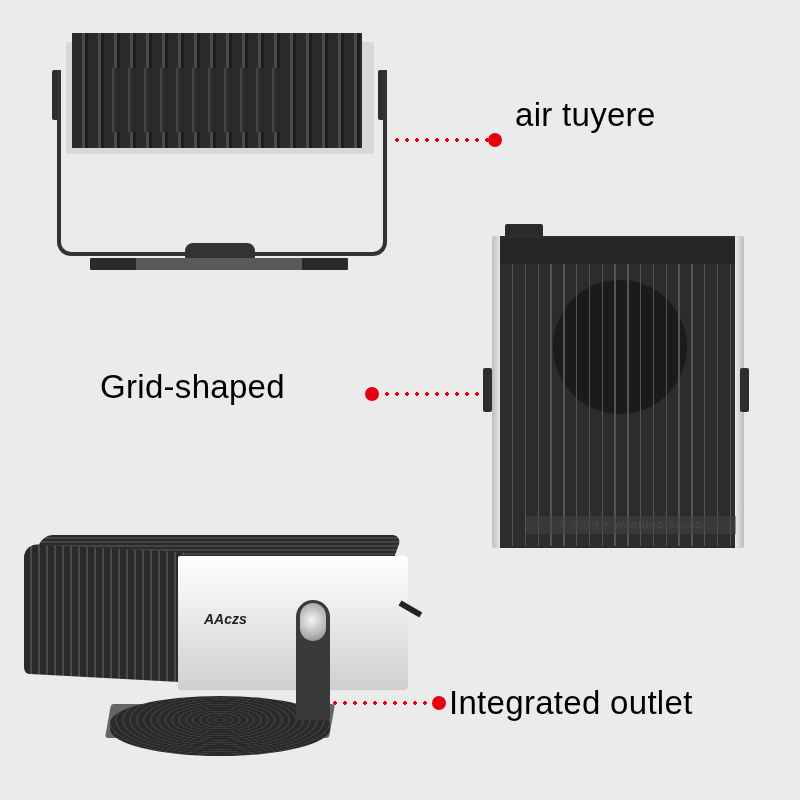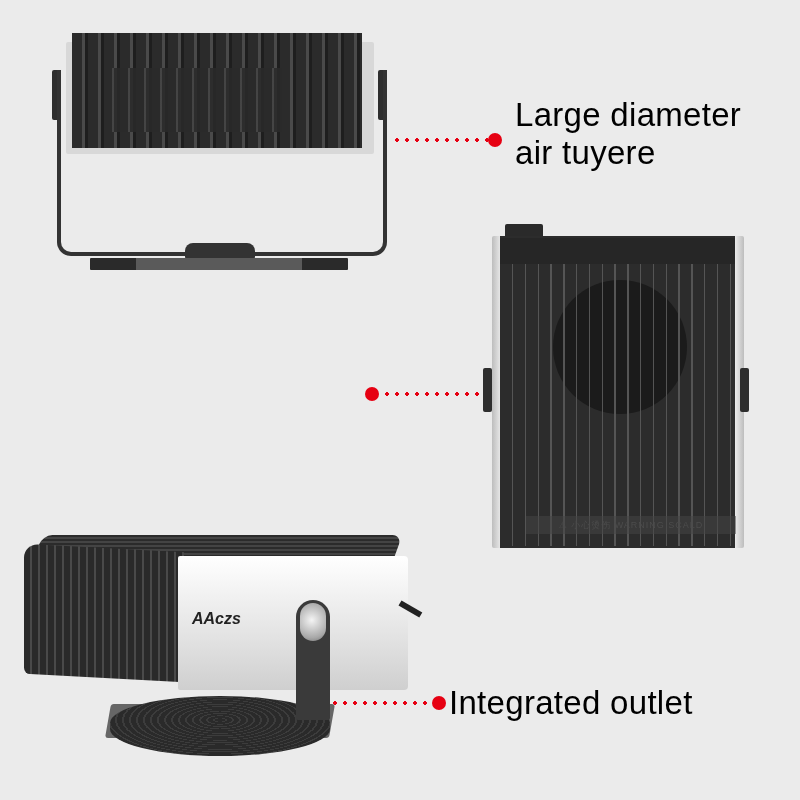--- a/index.html
+++ b/index.html
@@ -112,22 +112,22 @@
     background: repeating-linear-gradient(180deg, #2b2b2b 0 2px, #444 2px 4px);
     border-radius: 10px 10px 0 0;
     transform: skewX(-20deg);
   }
   .bot-face {
     position: absolute; left: 178px; top: 556px; width: 230px; height: 134px;
     background: linear-gradient(180deg, #ffffff, #e3e3e3 60%, #cfcfcf);
     border-radius: 2px 4px 4px 2px;
   }
   .bot-logo {
-    position: absolute; left: 192px; top: 608px; width: 56px; height: 22px;
-    color: #222; font-size: 16px; font-weight: bold; font-style: italic; line-height: 22px;
+    position: absolute; left: 204px; top: 608px; width: 56px; height: 22px;
+    color: #222; font-size: 14px; font-weight: bold; font-style: italic; line-height: 22px;
   }
   .bot-stand {
     position: absolute; left: 296px; top: 600px; width: 34px; height: 120px;
     background: #3a3a3a; border-radius: 17px 17px 2px 2px;
   }
   .bot-screw {
     position: absolute; left: 300px; top: 603px; width: 26px; height: 38px; border-radius: 13px;
     background: radial-gradient(circle at 45% 45%, #f4f4f4, #a8a8a8 70%, #707070);
   }
   .bot-base {
@@ -156,37 +156,37 @@
   <div class="knob-l"></div>
   <div class="knob-r"></div>
   <div class="bracket"></div>
   <div class="top-swivel"></div>
   <div class="top-base"></div>
 </div>
 
 <div class="leader" style="left:392px; top:138px; width:100px;"></div>
 <div class="dot" style="left:488px; top:133px;"></div>
 <div class="label" style="left:515px; top:96px;">
-  <div>Large diameter</div>
   <div>air tuyere</div>
 </div>
 
 <div>
   <div class="mid-switch"></div>
   <div class="mid-frame"></div>
   <div class="mid-body"></div>
   <div class="mid-top"></div>
   <div class="mid-fan"></div>
   <div class="mid-fins"></div>
   <div class="mid-warn">⚠ 小心烫伤 WARNING SCALD</div>
   <div class="mid-knob-l"></div>
   <div class="mid-knob-r"></div>
 </div>
 
 <div class="label" style="left:100px; top:368px;">
+  <div>Grid-shaped</div>
 </div>
 <div class="dot" style="left:365px; top:387px;"></div>
 <div class="leader" style="left:382px; top:392px; width:100px;"></div>
 
 <div>
   <div class="bot-foot"></div>
   <div class="bot-base"></div>
   <div class="bot-topfins"></div>
   <div class="bot-fins"></div>
   <div class="bot-face"></div>

